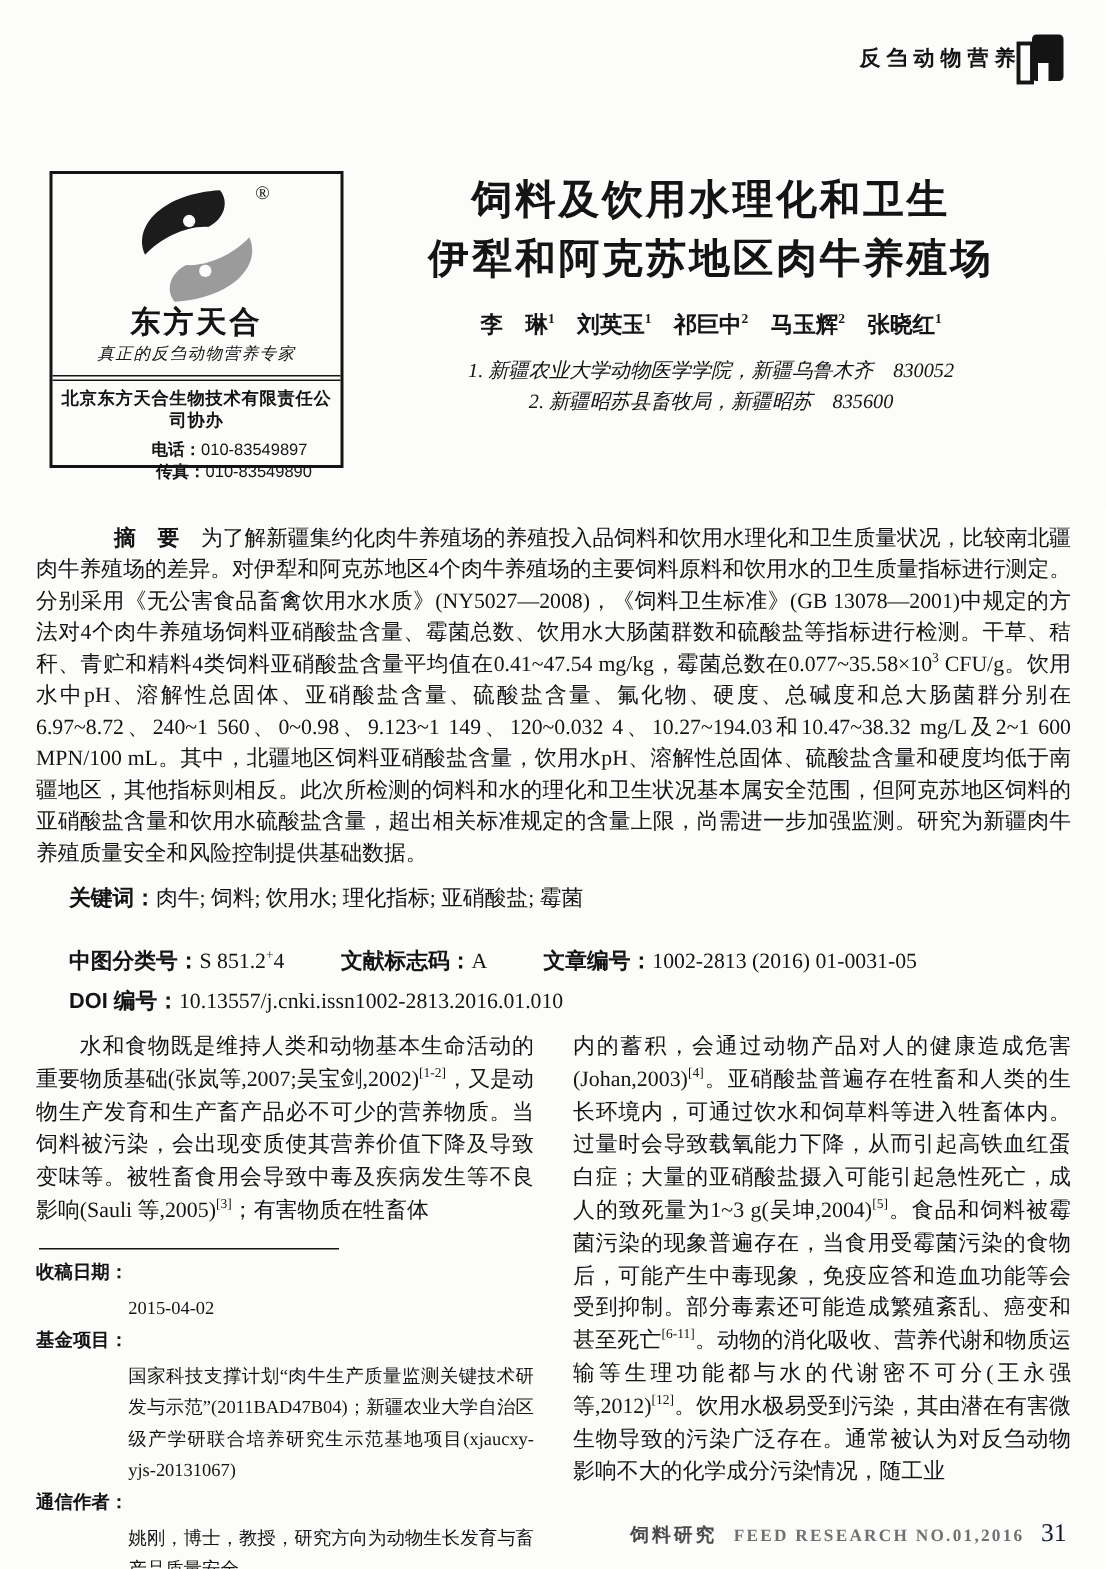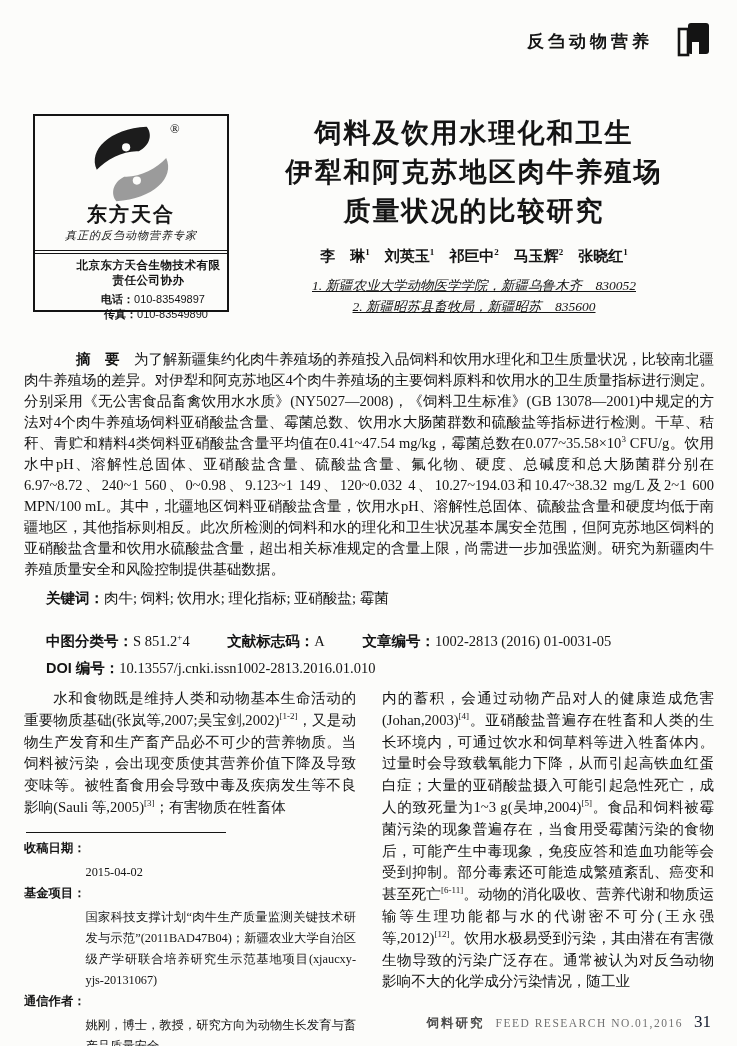--- a/index.html
+++ b/index.html
@@ -5,45 +5,45 @@
   * { box-sizing: border-box; }
   html,body { margin:0; padding:0; background:#ffffff; }
   .page {
     position:relative; width:737px; height:1046px; background:#fcfcfa;
     font-family:"Liberation Serif","DejaVu Serif",serif; color:#141414; overflow:hidden;
   }
   sup { font-size:9px; line-height:0; }
 
   
   .col-header {
-    position:absolute; top:30px; right:84px; font-size:17px; font-weight:bold;
+    position:absolute; top:30px; right:56px; font-size:14px; font-weight:bold;
     letter-spacing:4px; font-family:Liberation Sans, sans-serif;
   }
   .corner-icon { position:absolute; top:20px; right:26px; width:36px; height:40px; }
 
   
   .sponsor {
     position:absolute; left:33px; top:114px; width:196px; height:198px;
     border:2px solid #141414; text-align:center; padding-top:3px; background:#fcfcfa;
   }
   .sponsor-logo { display:block; margin:0 auto; width:118px; height:88px; }
   .brand { font-size:20px; font-weight:bold; letter-spacing:2px; margin-top:-6px;
            font-family:"Liberation Sans","DejaVu Sans",sans-serif; }
   .slogan { font-size:11px; letter-spacing:1px; margin-top:0; font-style:italic; }
   .sponsor-bottom { border-top:4px double #141414; margin-top:7px; padding:4px 2px 0; }
   .organizer { font-size:11.5px; font-weight:bold; letter-spacing:.5px;
-               font-family:Liberation Sans, sans-serif;margin-left:35px; }
+               font-family:Liberation Sans, sans-serif; }
   .phones { font-size:11px; margin-top:4px; font-family:"Liberation Sans","DejaVu Sans",sans-serif; }
   .phones b { font-weight:bold;padding-left:44px; }
 
   
   .title-block { position:absolute; left:236px; top:114px; width:476px; text-align:center; }
   .title-line { font-size:27px; font-weight:bold; line-height:39px; letter-spacing:2px; }
   .authors { margin-top:13px; font-size:15px; font-weight:bold; line-height:25px; }
-  .affils { margin-top:6px; font-size:13.5px; line-height:21px; font-style:italic;text-decoration:underline; }
+  .affils { margin-top:6px; font-size:13.5px; line-height:21px; font-style:italic; }
 
   
   .abstract-block { position:absolute; left:24px; top:349px; width:690px; }
   .abstract { margin:0; font-size:14.5px; line-height:21px; text-align:justify; text-indent:52px; }
   .abstract b, .kw b, .clc b { font-family:"Liberation Sans","DejaVu Sans",sans-serif; }
   .kw { margin-top:9px; font-size:14.5px; text-indent:22px; }
   .clc-block { margin-top:20px; font-size:14.5px; }
   .clc { text-indent:22px; line-height:27px; }
   .clc .gap { display:inline-block; width:34px; }
 
@@ -56,21 +56,21 @@
   .fn-divider { width:200px; border:none; border-top:1.5px solid #141414; margin:13px 0 5px 2px; }
   .fn-row { display:flex; font-size:12.3px; line-height:21px; }
   .fn-label { flex:0 0 auto; font-weight:bold; white-space:nowrap;
               font-family:"Liberation Sans","DejaVu Sans",sans-serif; }
   .fn-text { flex:1; text-align:justify;margin-top:24px; }
 
   
   .footer { position:absolute; right:26px; bottom:14px; display:flex; align-items:baseline; gap:11px; }
   .footer-cn { font-size:12.5px; font-weight:bold; color:#4a4a4a; letter-spacing:2px;
                font-family:"Liberation Sans","DejaVu Sans",sans-serif; }
-  .footer-en { font-size:11.5px; font-weight:normal; color:#707070; letter-spacing:1.5px;text-align:center; }
+  .footer-en { font-size:11.5px; font-weight:bold; color:#707070; letter-spacing:1.5px;text-align:center; }
   .footer-page { font-size:17px; color:#0f172a; }
 </style>
 </head>
 <body>
 
 <div class="page">
 
   <div class="col-header">反刍动物营养</div>
   <svg class="corner-icon" viewBox="0 0 36 40">
     <rect x="13" y="3" width="21" height="31" rx="3" fill="#141414"></rect>
@@ -93,21 +93,20 @@
       <div class="phones">
         <b>电话：</b><span>010-83549897</span>
         <b style="margin-left:6px;">传真：</b><span>010-83549890</span>
       </div>
     </div>
   </div>
 
   <div class="title-block">
     <div class="title-line">饲料及饮用水理化和卫生</div>
     <div class="title-line">伊犁和阿克苏地区肉牛养殖场</div>
-    <div class="title-line">质量状况的比较研究</div>
     <div class="authors">
       <div>李　琳<sup>1</sup>　刘英玉<sup>1</sup>　祁巨中<sup>2</sup>　马玉辉<sup>2</sup>　张晓红<sup>1</sup></div>
     </div>
     <div class="affils">
       <div>1. 新疆农业大学动物医学学院，新疆乌鲁木齐　830052</div>
       <div>2. 新疆昭苏县畜牧局，新疆昭苏　835600</div>
     </div>
   </div>
 
   <div class="abstract-block">

